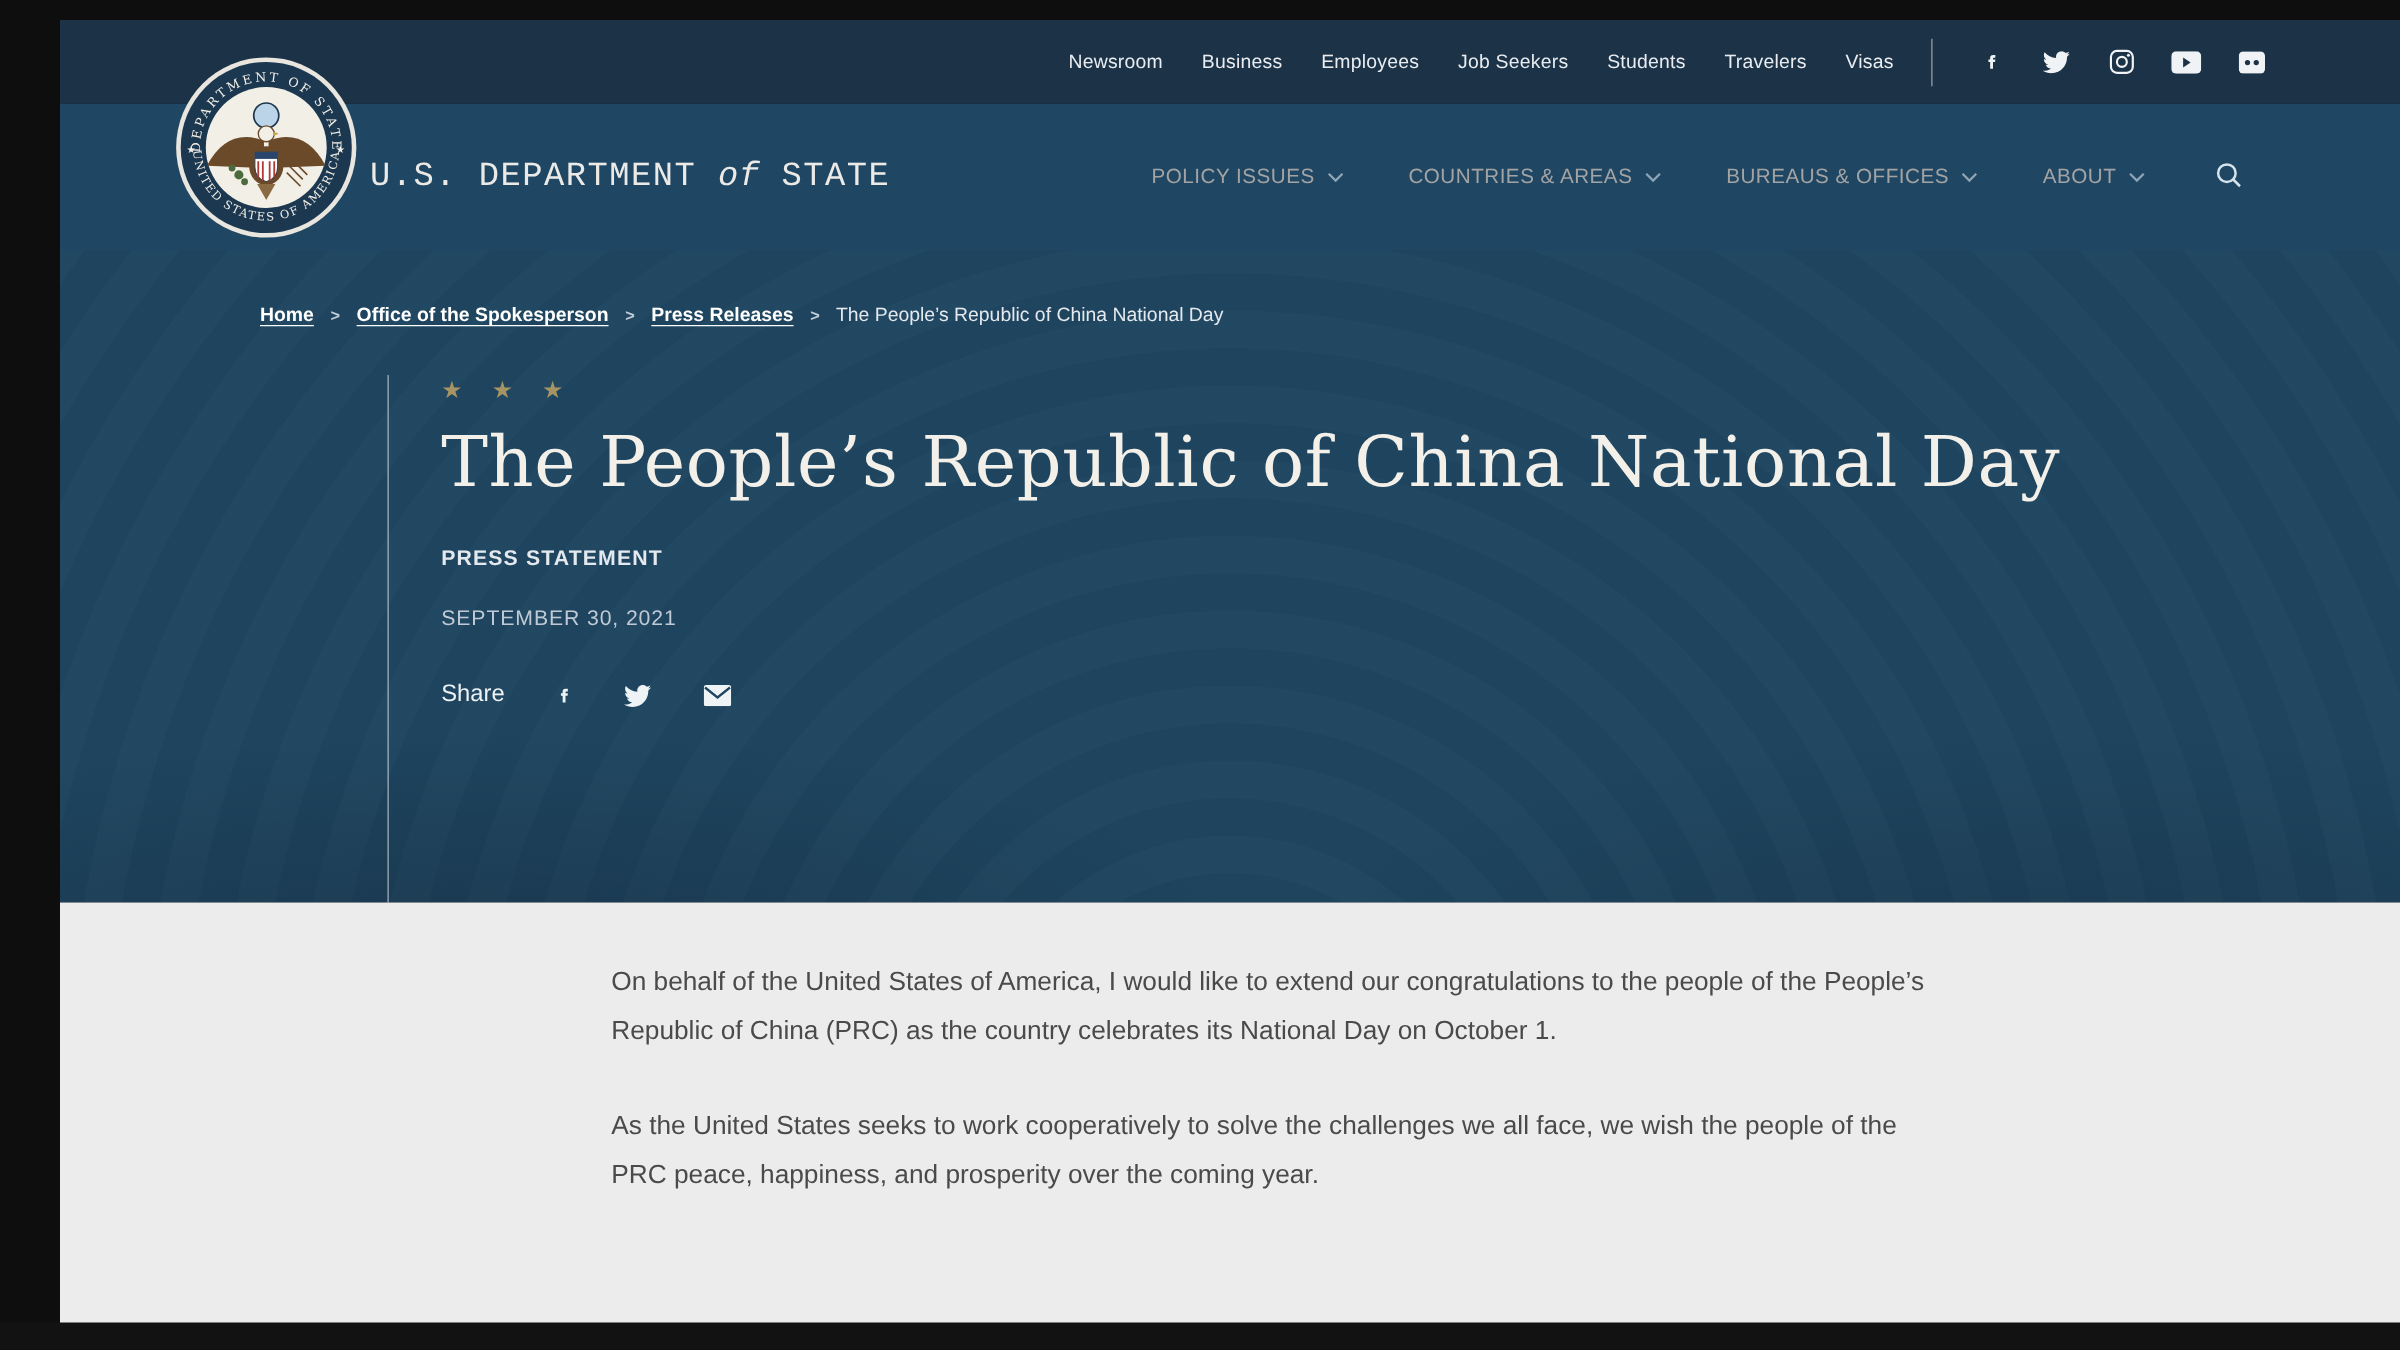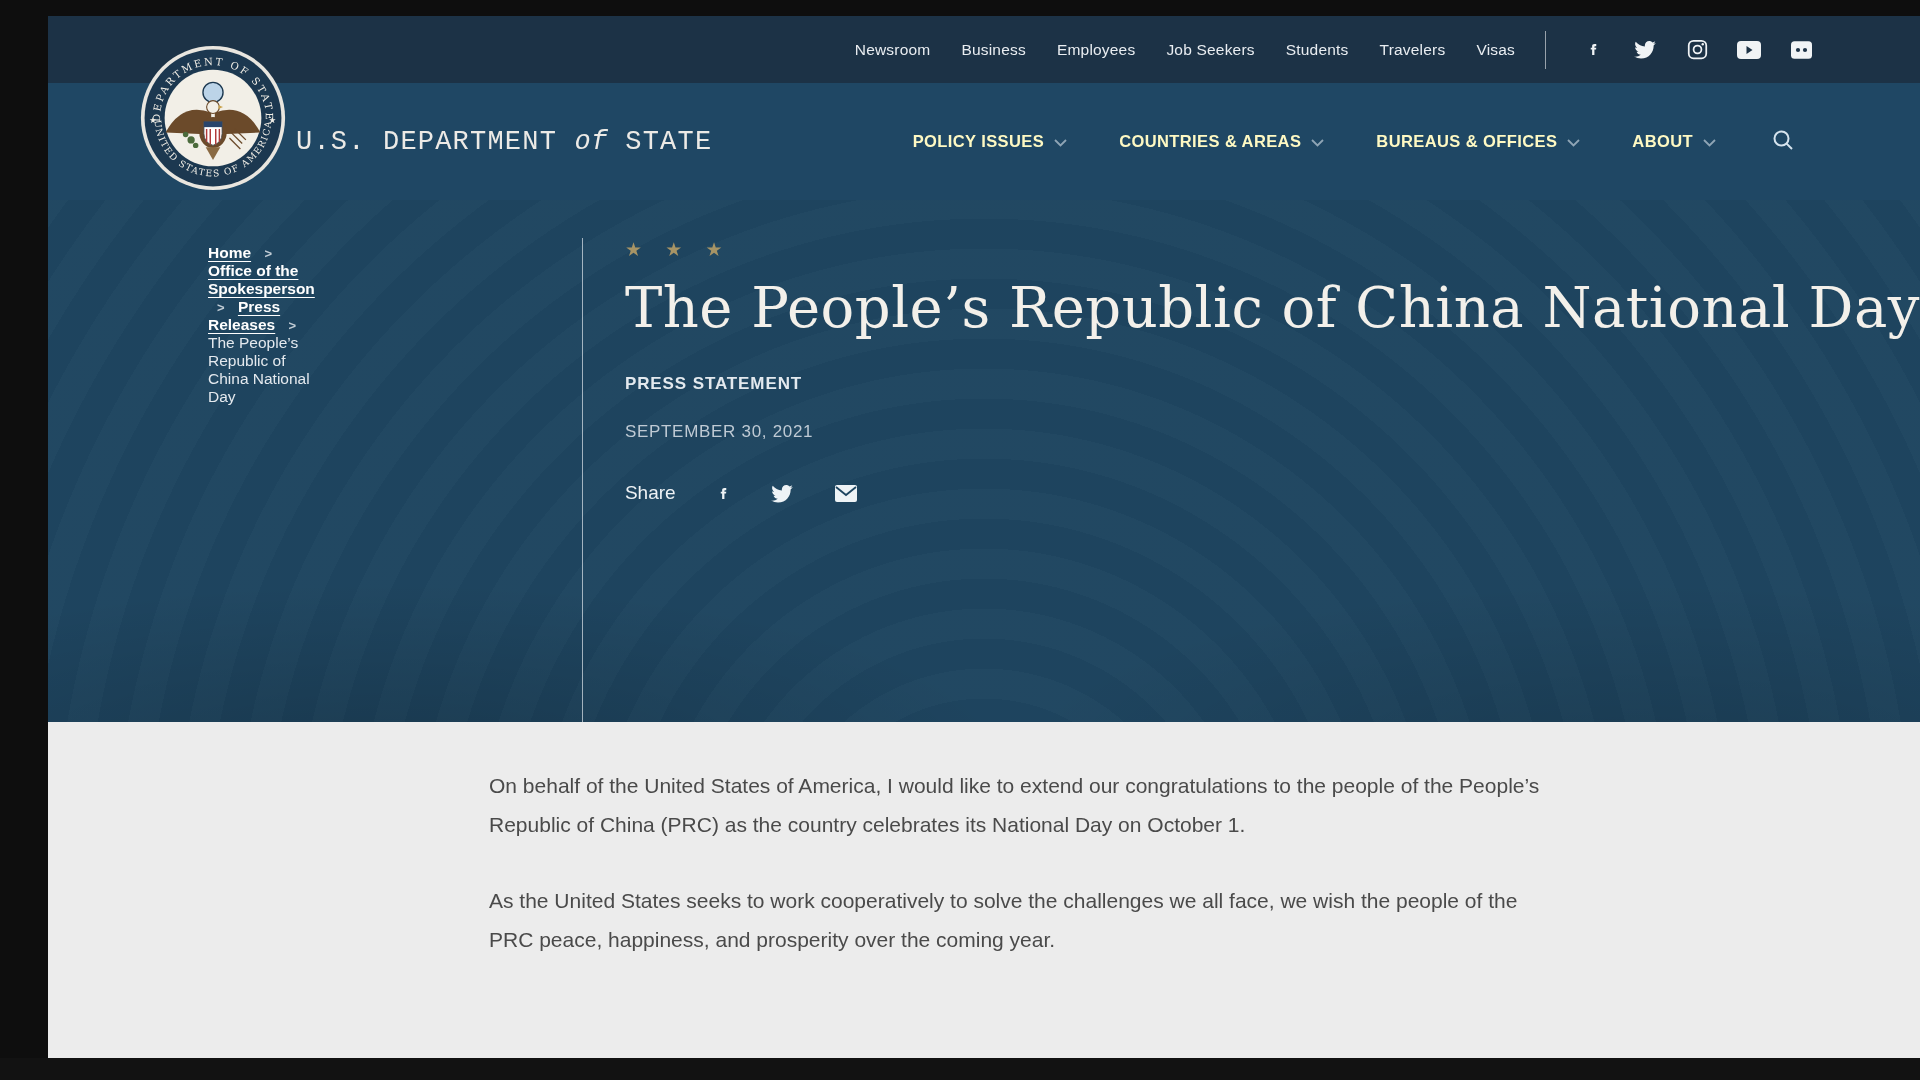--- a/index.html
+++ b/index.html
@@ -17,26 +17,26 @@
   .social svg, .share-icons svg { display:block; }
 
   
   .masthead { position:relative; height:117px; background:#1f4764; }
   .seal { position:absolute; left:92px; top:-38px; width:146px; height:146px; cursor:pointer; }
   .wordmark { position:absolute; left:248px; top:50%; transform:translateY(-50%);
               font-family:Liberation Mono, monospace; font-size:27px; color:#eceae6; letter-spacing:1.2px; white-space:nowrap; }
   .wordmark .of { font-style:italic; text-transform:lowercase; letter-spacing:.5px; }
   .main-nav { position:absolute; right:0; top:0; height:100%; display:flex; align-items:center; padding-right:126px; }
   .nav-item { display:flex; align-items:center; margin-left:52px; cursor:pointer; }
-  .nav-item .lbl { color:#fef9c3; font-weight:bold; font-size:16.5px; letter-spacing:.4px; }
+  .nav-item .lbl { color:#a3a3a3; font-weight:normal; font-size:16.5px; letter-spacing:.4px; }
   .nav-item svg { margin-left:10px; margin-top:2px; }
   .search-btn { margin-left:56px; background:none; border:none; cursor:pointer; padding:0; display:flex; }
 
   
-  .hero { height:522px; background:#1e4560; display:flex; flex-direction:row;
+  .hero { height:522px; background:#1e4560; display:flex; flex-direction:column;
           background-image:
             radial-gradient(ellipse 900px 260px at 18% 108%, rgba(0,0,0,.18), rgba(0,0,0,0) 70%),
             radial-gradient(ellipse 900px 260px at 85% 108%, rgba(0,0,0,.15), rgba(0,0,0,0) 70%),
             repeating-radial-gradient(circle at 50% 130%, rgba(255,255,255,.016) 0 30px, rgba(0,0,0,.016) 30px 60px); }
   .breadcrumb { padding:44px 0 0 160px; font-size:15.5px; color:#dfe5ea; }
   .breadcrumb a { color:#ffffff; font-weight:bold; text-decoration:underline; text-underline-offset:3px; }
   .crumb-sep { margin:0 9px; color:#c2cdd6; font-weight:bold; font-size:13px; }
   .crumb-current { color:#e4e9ee; }
   .article-head { flex:1; margin-left:262px; margin-top:38px; border-left:1px solid rgba(235,240,244,.65); padding-left:42px; }
   .stars { font-size:19px; color:#a79465; letter-spacing:9px; }

